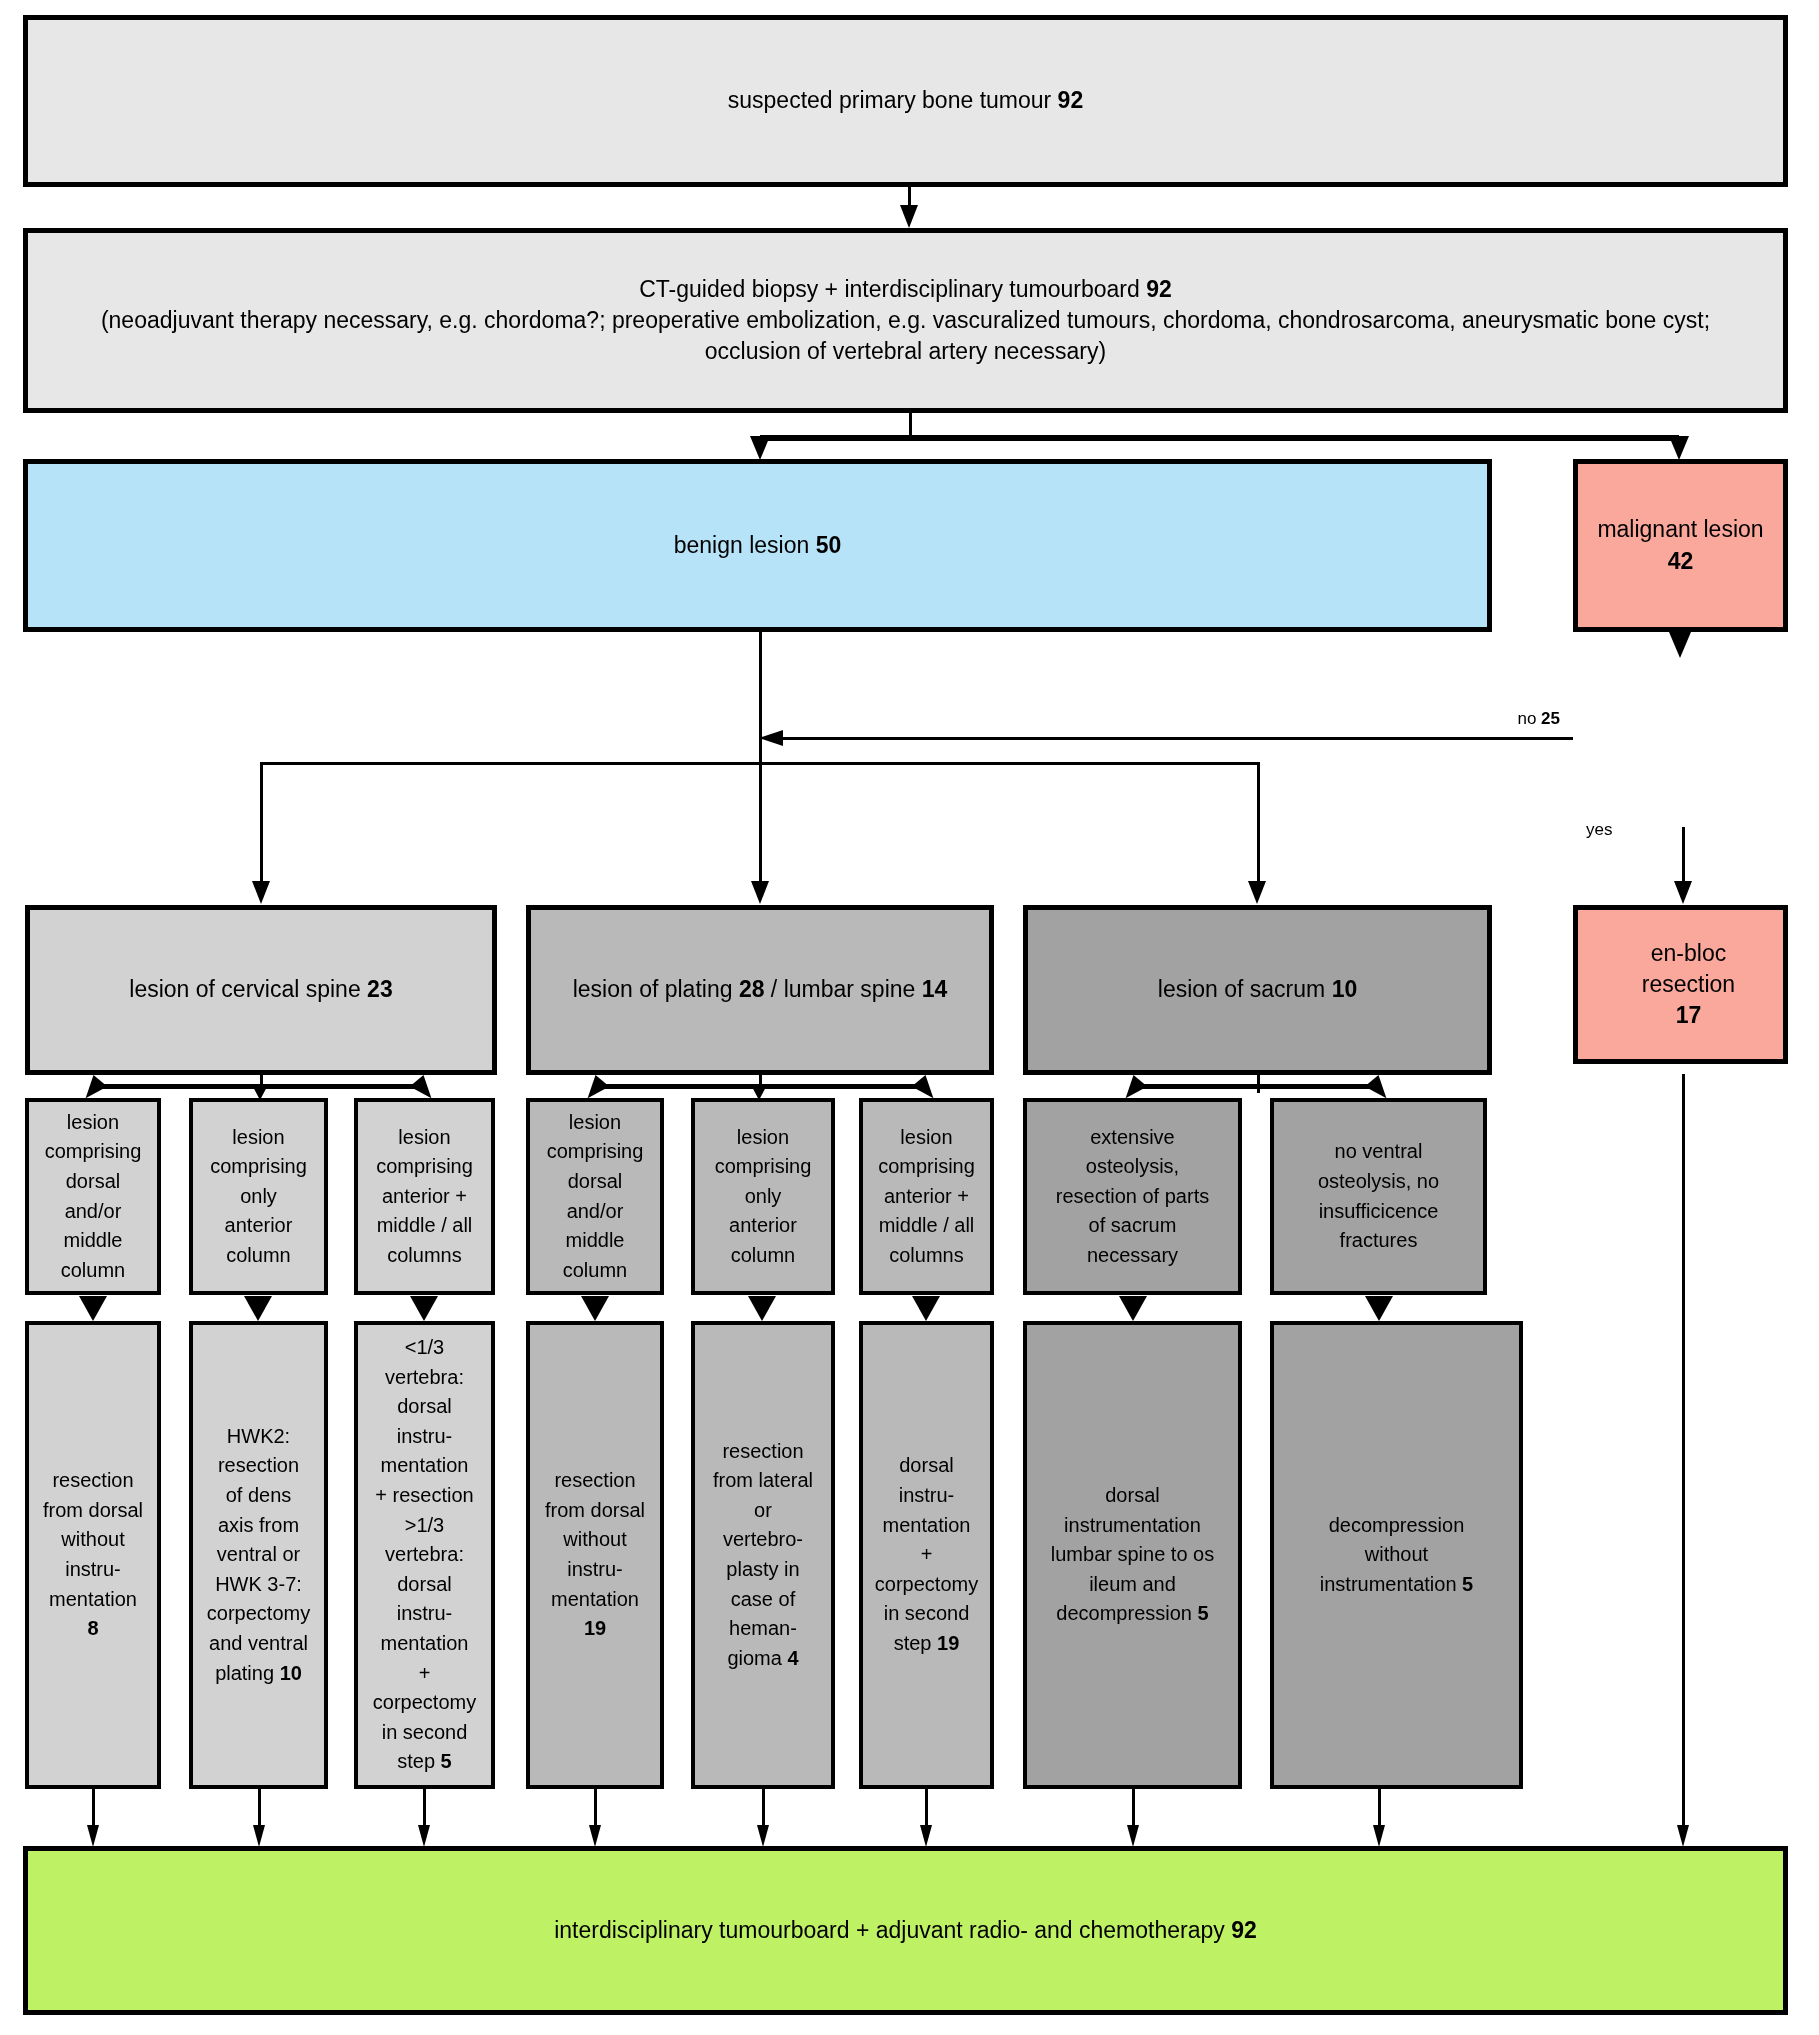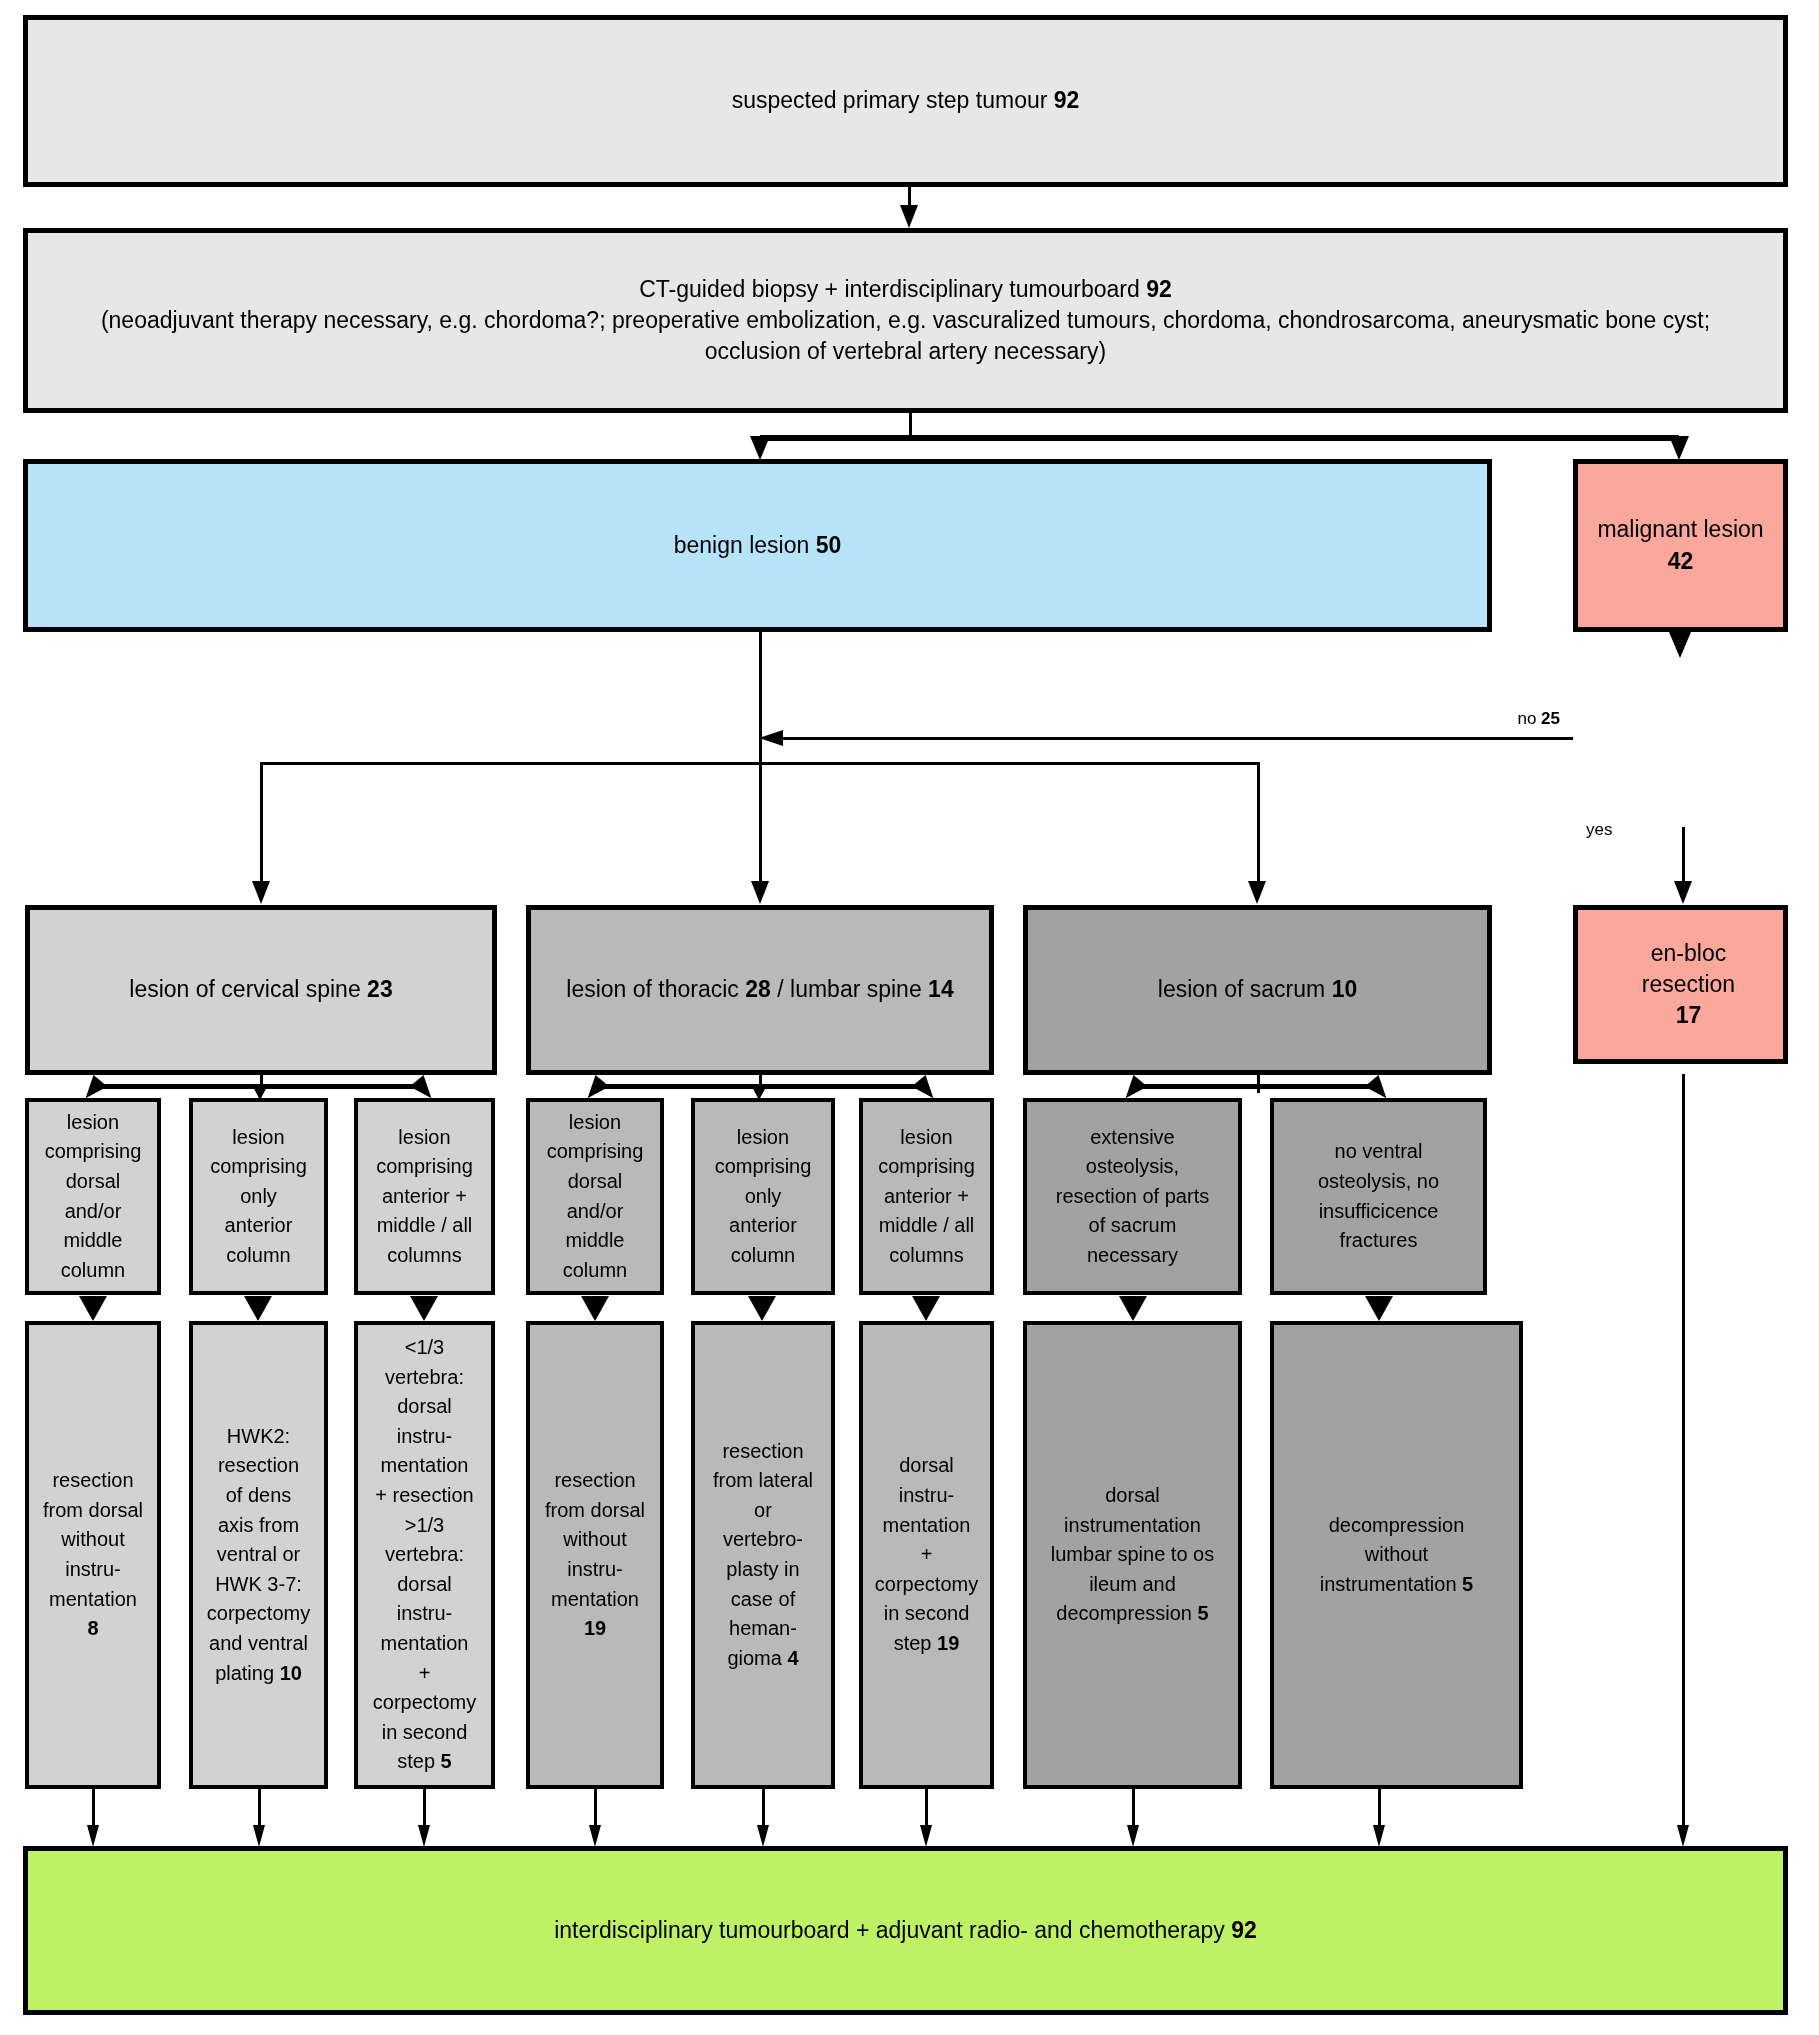--- a/index.html
+++ b/index.html
@@ -26,21 +26,21 @@
   .rot-l{transform:rotate(40deg);}
   .rot-r{transform:rotate(-40deg);}
   b{font-weight:bold;}
 </style>
 </head>
 <body>
 
 <div class="canvas">
 
   <div class="box" style="left: 23px; top: 15px; width: 1765px; height: 172px; background: rgb(231, 231, 231);">
-    <div class="txt"><span>suspected primary step tumour </span><b>92</b></div>
+    <div class="txt"><span>suspected primary bone tumour </span><b>92</b></div>
   </div>
   <div class="vline" style="left:908px;top:187px;height:20px;"></div>
   <div class="tri-down" style="left:900px;top:205px;"></div>
 
   <div class="box" style="left: 23px; top: 228px; width: 1765px; height: 185px; background: rgb(231, 231, 231);">
     <div class="txt"><span>CT-guided biopsy + interdisciplinary tumourboard </span><b>92</b><span>
 (neoadjuvant therapy necessary, e.g. chordoma?; preoperative embolization, e.g. vascuralized tumours, chordoma, chondrosarcoma, aneurysmatic bone cyst;
 occlusion of vertebral artery necessary)</span></div>
   </div>
 
@@ -72,21 +72,21 @@
   <div class="tri-down" style="left:1248px;top:881px;"></div>
 
   <div class="lbl" style="left:1586px;top:820px;width:91px;text-align:left;">yes</div>
   <div class="vline" style="left:1682px;top:827px;height:57px;"></div>
   <div class="tri-down" style="left:1674px;top:881px;"></div>
 
   <div class="box" style="left: 25px; top: 905px; width: 472px; height: 170px; background: rgb(210, 210, 210);">
     <div class="txt"><span>lesion of cervical spine </span><b>23</b></div>
   </div>
   <div class="box" style="left: 526px; top: 905px; width: 468px; height: 170px; background: rgb(185, 185, 185);">
-    <div class="txt"><span>lesion of thoracic </span><b>28</b><span> / lumbar spine </span><b>14</b></div>
+    <div class="txt"><span>lesion of plating </span><b>28</b><span> / lumbar spine </span><b>14</b></div>
   </div>
   <div class="box" style="left: 1023px; top: 905px; width: 469px; height: 170px; background: rgb(162, 162, 162);">
     <div class="txt"><span>lesion of sacrum </span><b>10</b></div>
   </div>
   <div class="box" style="left: 1573px; top: 905px; width: 215px; height: 159px; background: rgb(251, 168, 156); padding-left: 16px;">
     <div class="txt"><span>en-bloc resection
 </span><b>17</b></div>
   </div>
 
   <div class="vline" style="left:260px;top:1074px;height:19px;"></div>

